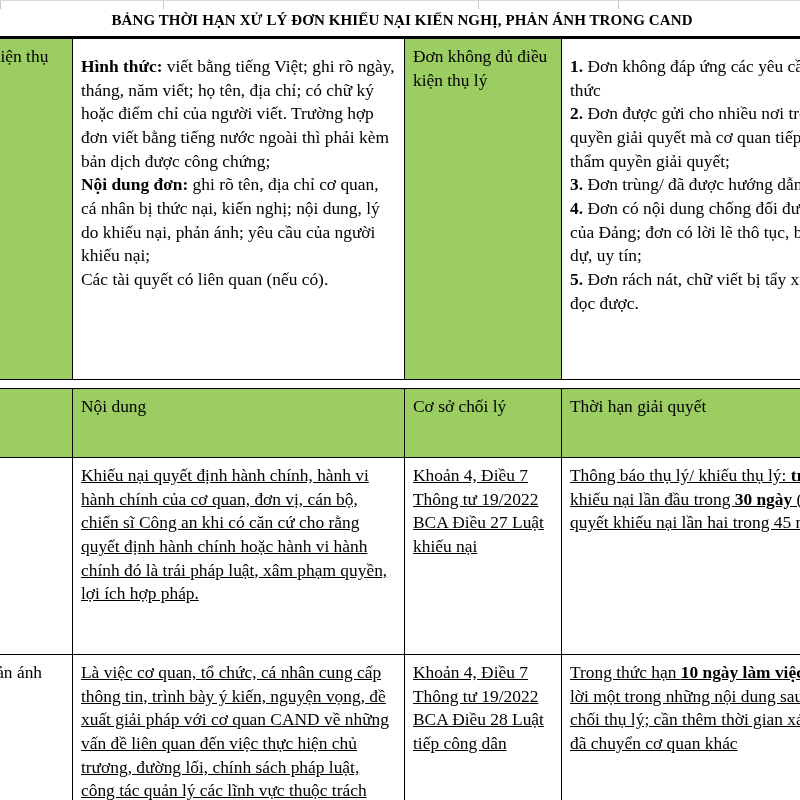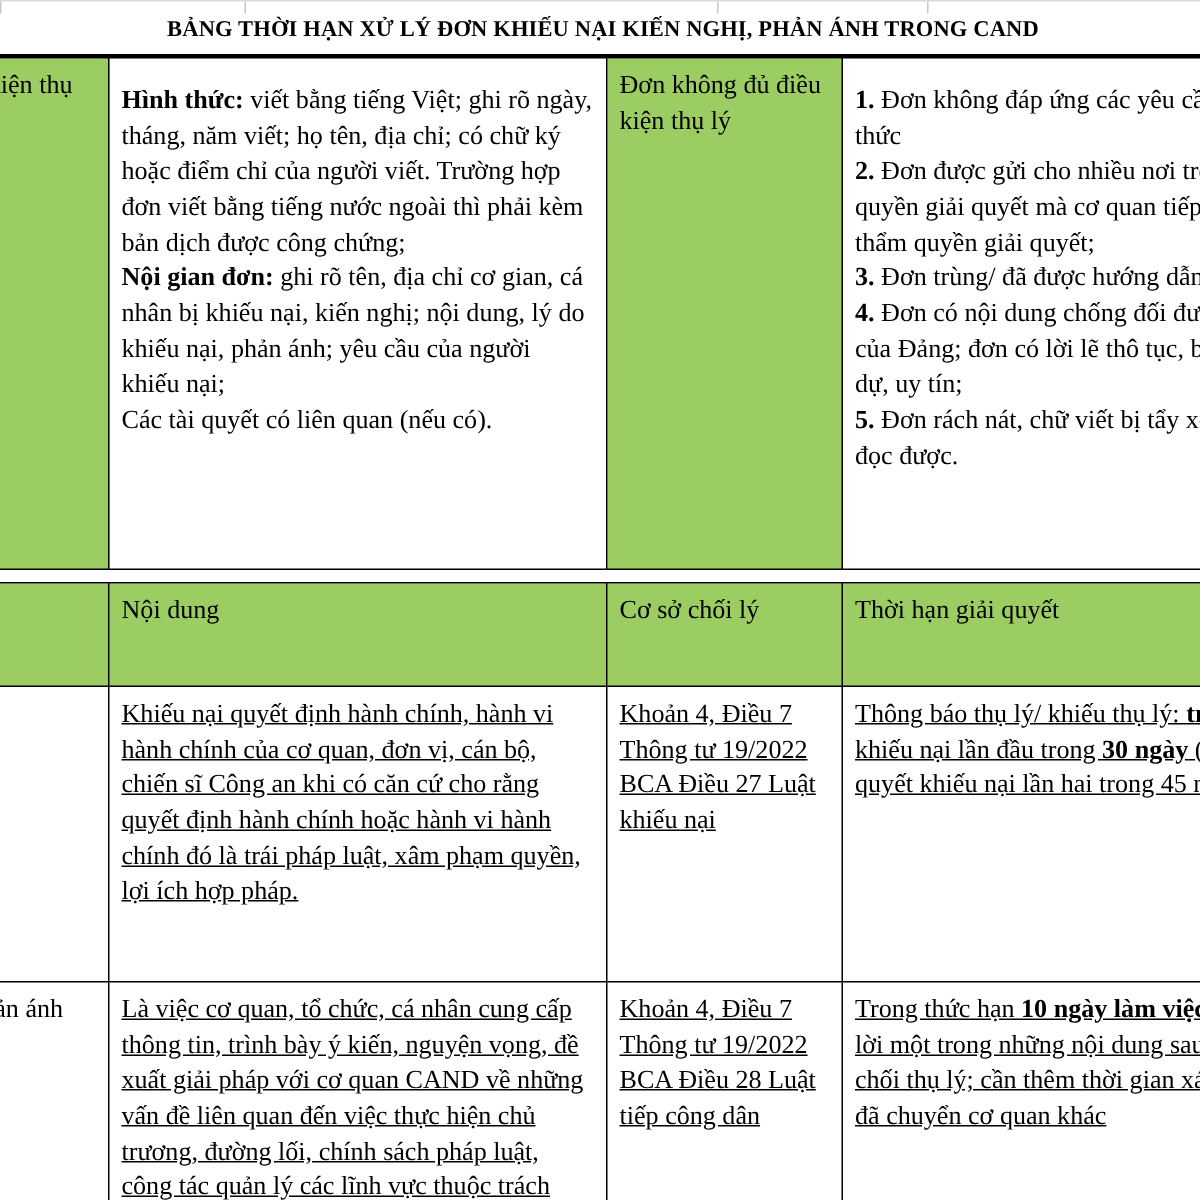--- a/index.html
+++ b/index.html
@@ -142,21 +142,21 @@
     <table class="grid block-a">
       <tbody>
           <tr>
         <td class="c1 green cell-label" style="background: rgb(155, 205, 98);">Đơn đủ điều kiện thụ lý</td>
 
         <td class="c2 body-cell just">
           <p>
             <b>Hình thức:</b><span> viết bằng tiếng Việt; ghi rõ ngày, tháng, năm viết; họ tên, địa chỉ; có chữ ký hoặc điểm chỉ của người viết. Trường hợp đơn viết bằng tiếng nước ngoài thì phải kèm bản dịch được công chứng;</span>
           </p>
           <p>
-            <b>Nội gian đơn:</b><span> ghi rõ tên, địa chỉ cơ gian, cá nhân bị khiếu nại, kiến nghị; nội dung, lý do khiếu nại, phản ánh; yêu cầu của người khiếu nại;</span>
+            <b>Nội dung đơn:</b><span> ghi rõ tên, địa chỉ cơ quan, cá nhân bị thức nại, kiến nghị; nội dung, lý do khiếu nại, phản ánh; yêu cầu của người khiếu nại;</span>
           </p>
           <p>Các tài quyết có liên quan (nếu có).</p>
         </td>
 
         <td class="c3 green cell-label" style="background: rgb(155, 205, 98);">Đơn không đủ điều kiện thụ lý</td>
 
         <td class="c4 body-cell just">
           <p>
             <b>1.</b><span> Đơn không đáp ứng các yêu cầu về nội dung và hình thức</span>
           </p>

